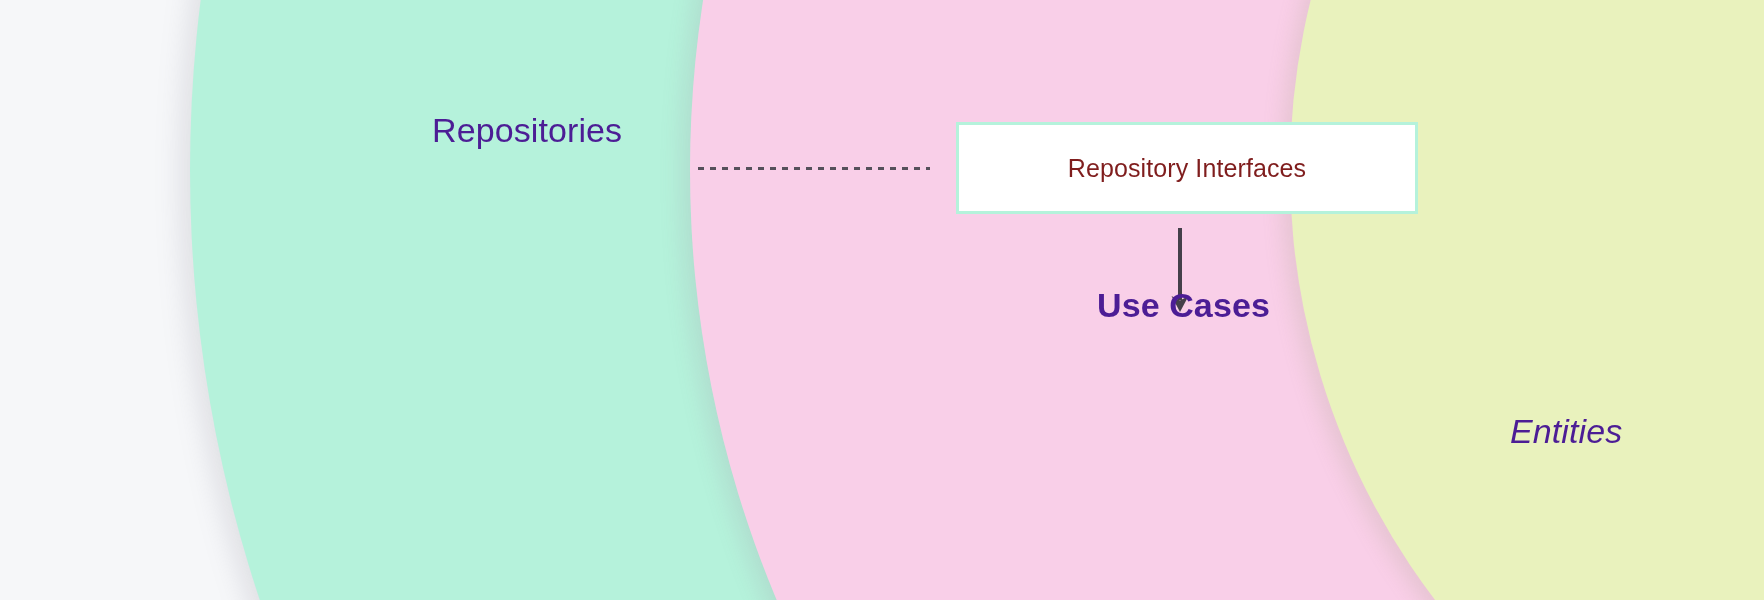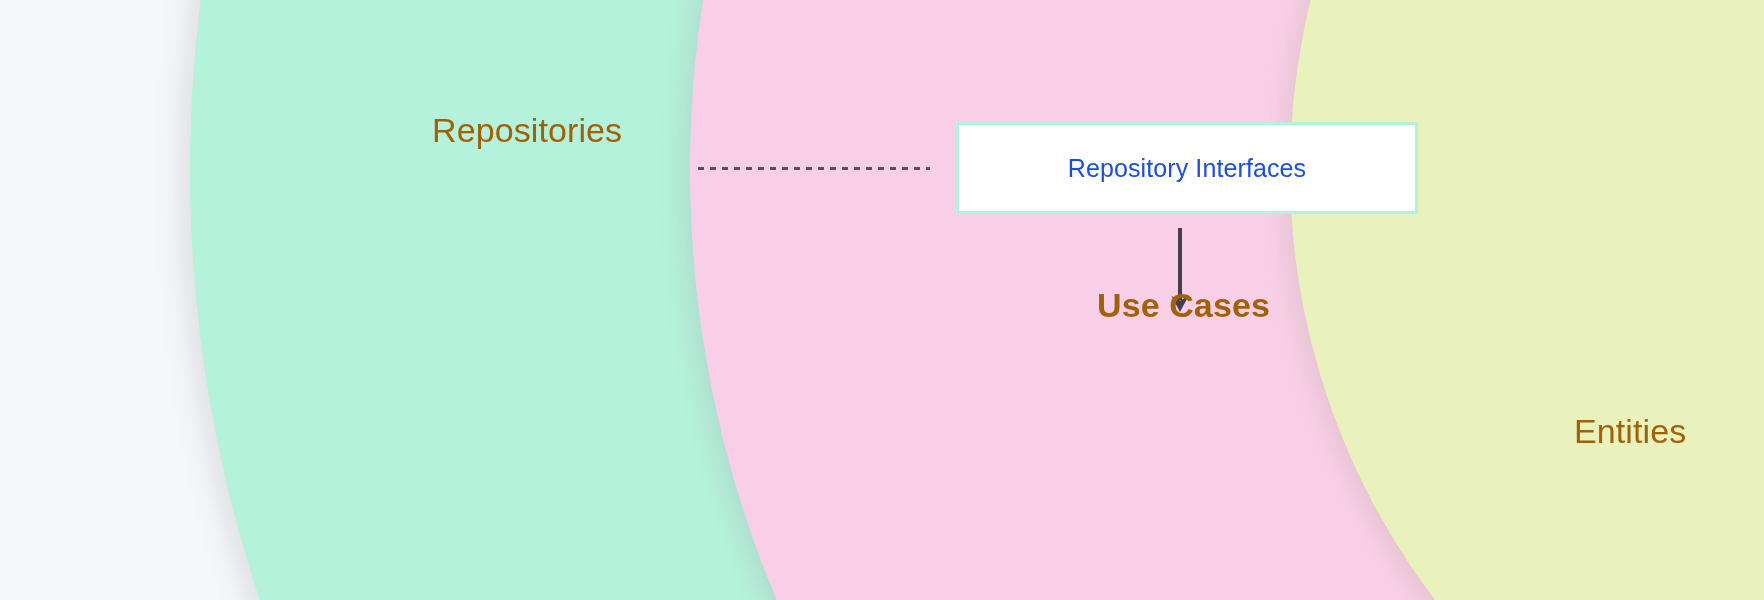--- a/index.html
+++ b/index.html
@@ -53,21 +53,21 @@
     height: 1420px;
     left: 1290px;
     top: -540px;
     background: #e9f2bd;
     box-shadow: -9px 5px 20px rgba(150,150,110,0.18);
   }
 
   
   .ring-label {
     position: absolute;
-    color: #a16207;
+    color: #4c1d95;
     font-weight: 400;
     white-space: nowrap;
     letter-spacing: 0.1px;
   }
 
   #label-repositories {
     left: 432px;
     top: 130px;
     font-size: 34px;
     transform: translateY(-50%);
@@ -75,24 +75,25 @@
 
   #label-use-cases {
     left: 1097px;
     top: 305px;
     font-size: 34px;
     transform: translateY(-50%);
     font-weight: bold;
   }
 
   #label-entities {
-    left: 1574px;
+    left: 1510px;
     top: 431px;
     font-size: 34px;
     transform: translateY(-50%);
+    font-style: italic;
   }
 
   
   #connector-dotted {
     position: absolute;
     left: 698px;
     top: 167px;
     width: 232px;
     height: 3px;
     background-image: repeating-linear-gradient(
@@ -111,21 +112,21 @@
     background: #ffffff;
     border: 3px solid #b5f2db;
     box-sizing: border-box;
     display: flex;
     align-items: center;
     justify-content: center;
   }
 
   #node-repository-interfaces .node-text {
     font-size: 25px;
-    color: #1d4ed8;
+    color: #7f1d1d;
     white-space: nowrap;
     letter-spacing: 0.1px;
   }
 
   
   #arrow-to-use-cases {
     position: absolute;
     left: 1166px;
     top: 228px;
     width: 28px;

